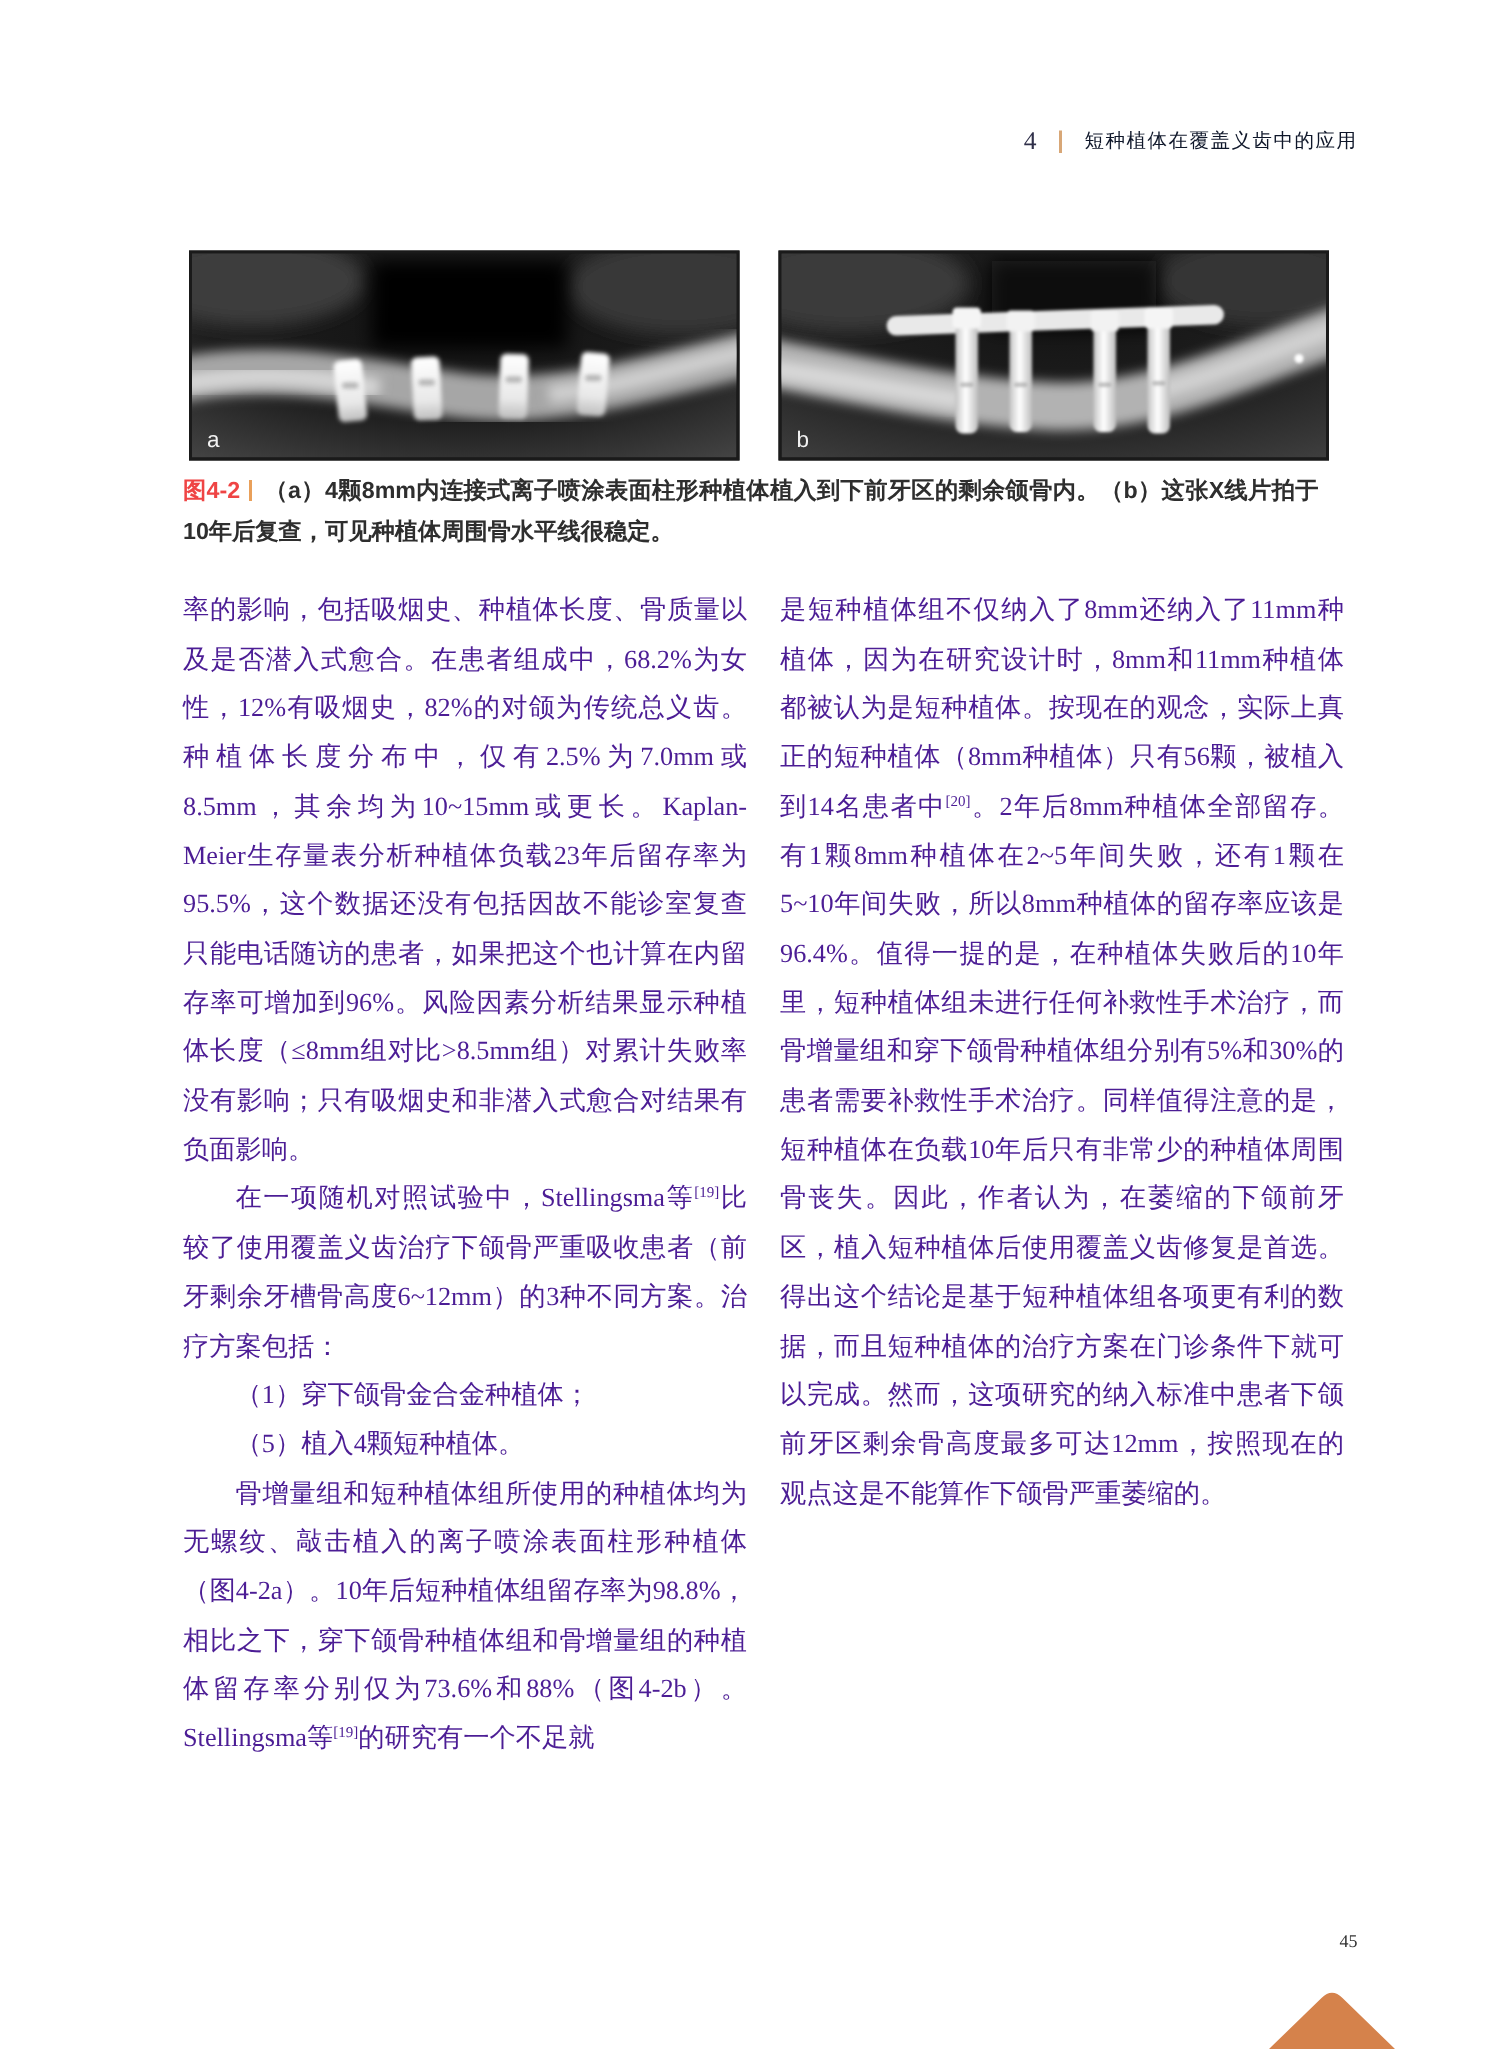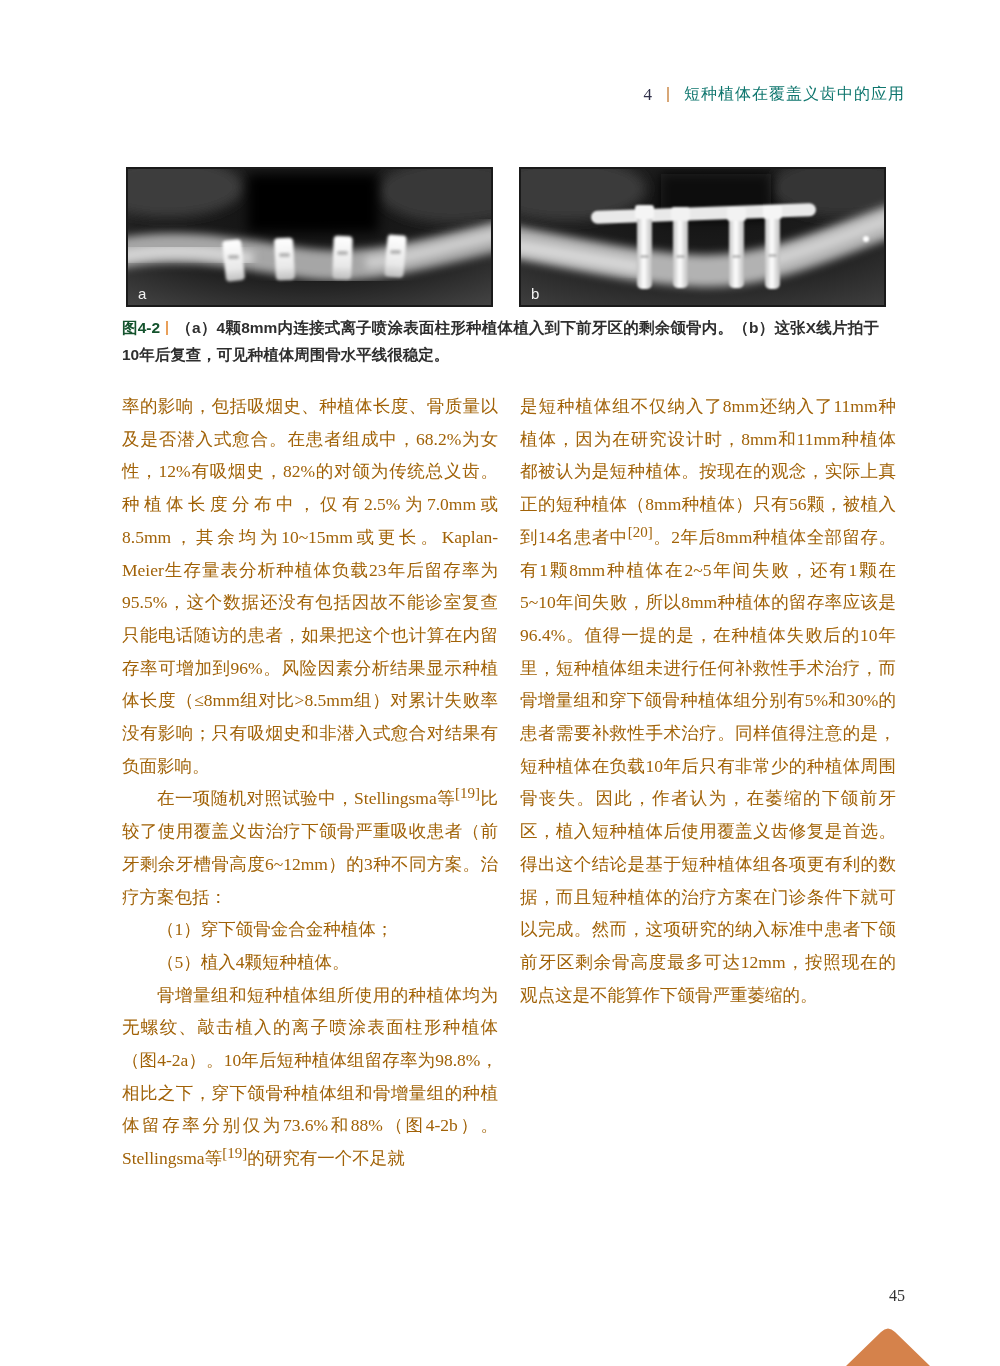--- a/index.html
+++ b/index.html
@@ -19,21 +19,21 @@
   }
   .rh-num{
     font-family:"Liberation Serif", serif;
     font-size:17px;color:#30304a;letter-spacing:0;
   }
   .rh-pipe{
     width:2px;height:15px;background:#d8a777;
     margin:0 15px;
   }
   .rh-title{
-    font-size:16px;color:#0f766e;letter-spacing:1px;font-weight:500;
+    font-size:13px;color:#0f172a;letter-spacing:1px;font-weight:500;
   }
   
   .fig-row{position:absolute;top:167px;left:126px;width:761px;height:140px;}
   .xray{
     position:absolute;top:0;width:367px;height:140px;
     border:2px solid #1a1a1a;box-sizing:border-box;background:#161616;
   }
   .xray.a{left:0;}
   .xray.b{left:393px;}
   .xray svg{display:block;width:100%;height:100%;}
@@ -43,43 +43,43 @@
     font-size:15px;line-height:1;
   }
   
   .caption{
     position:absolute;top:314px;left:122px;width:757px;
     font-family:"Liberation Sans", sans-serif;
     font-size:15.5px;line-height:27px;color:#2e2e2e;
     text-align:justify;font-weight:600;
     margin:0;
   }
-  .cap-label{color:#14532d;font-weight:700;}
+  .cap-label{color:#ef4444;font-weight:700;}
   .cap-pipe{
     display:inline-block;width:2px;height:14px;background:#e9a05a;
     margin:0 8px 0 6px;vertical-align:-2px;
   }
   
   .body-col{
     position:absolute;top:390px;width:376px;
-    font-size:17.5px;line-height:32.7px;color:#a16207;
+    font-size:17.5px;line-height:32.7px;color:#4c1d95;
     text-align:justify;
   }
   .body-col.left{left:122px;}
   .body-col.right{left:520px;}
   .body-col p{margin:0;padding:0;}
   .body-col p.indent{text-indent:2em;}
   sup.ref{
-    font-size:15px;line-height:0;vertical-align:6px;letter-spacing:0;
+    font-size:10px;line-height:0;vertical-align:6px;letter-spacing:0;
   }
   
   .page-number{
     position:absolute;top:1287px;right:95px;
     font-family:"Liberation Serif", serif;
-    font-size:16px;color:#333333;
+    font-size:12px;color:#333333;
   }
   .corner-triangle{
     position:absolute;left:846px;bottom:0;width:84px;height:40px;
   }
 </style>
 </head>
 <body>
 
 <div class="page">
 

